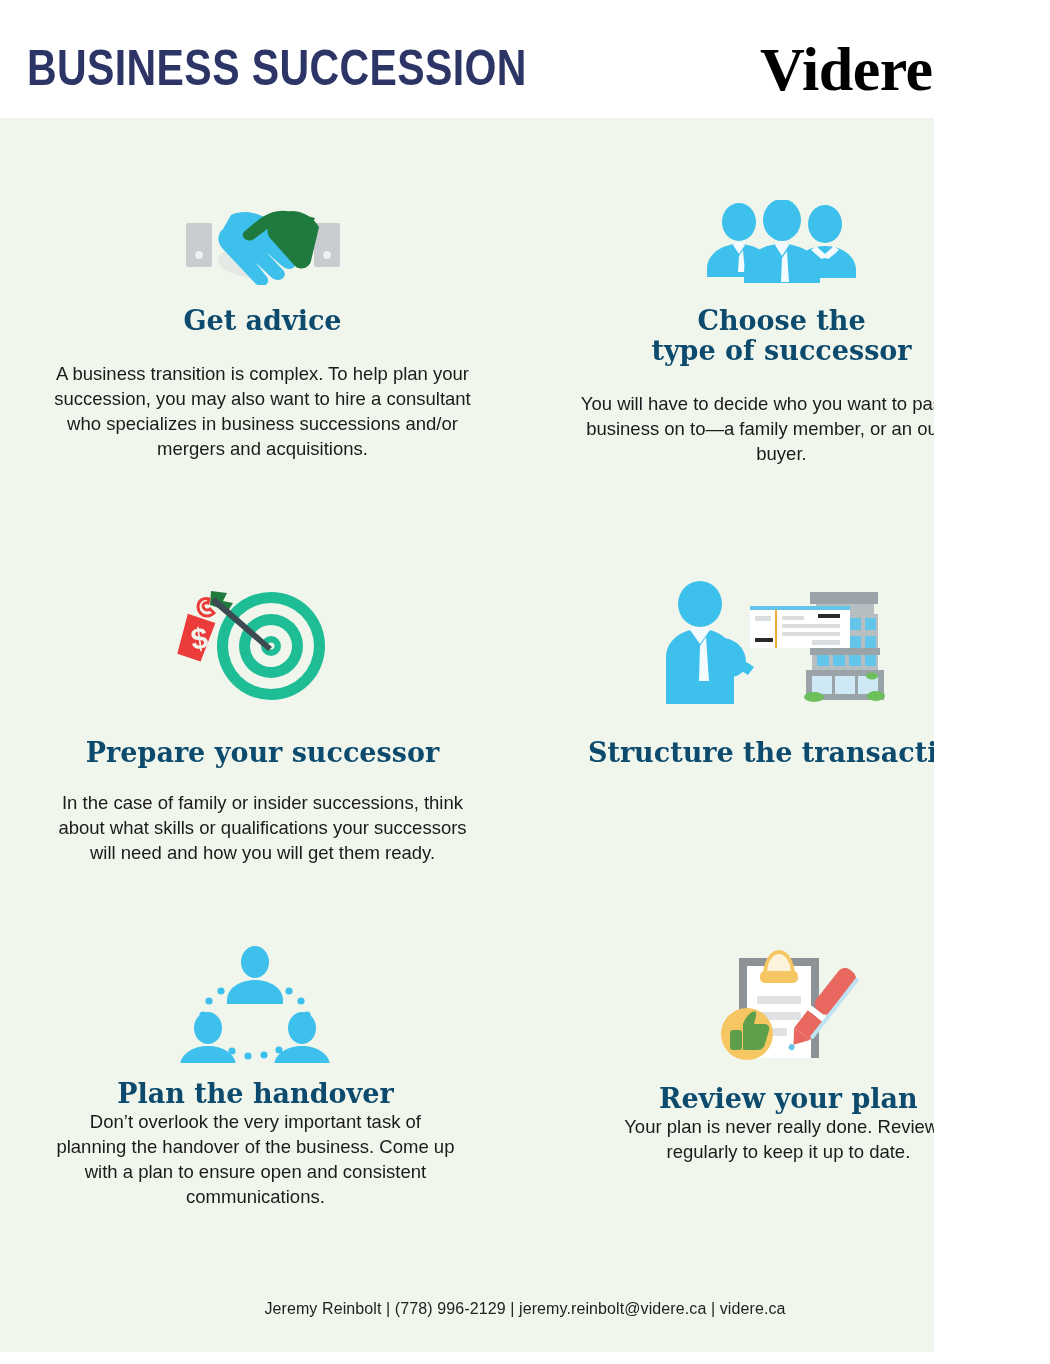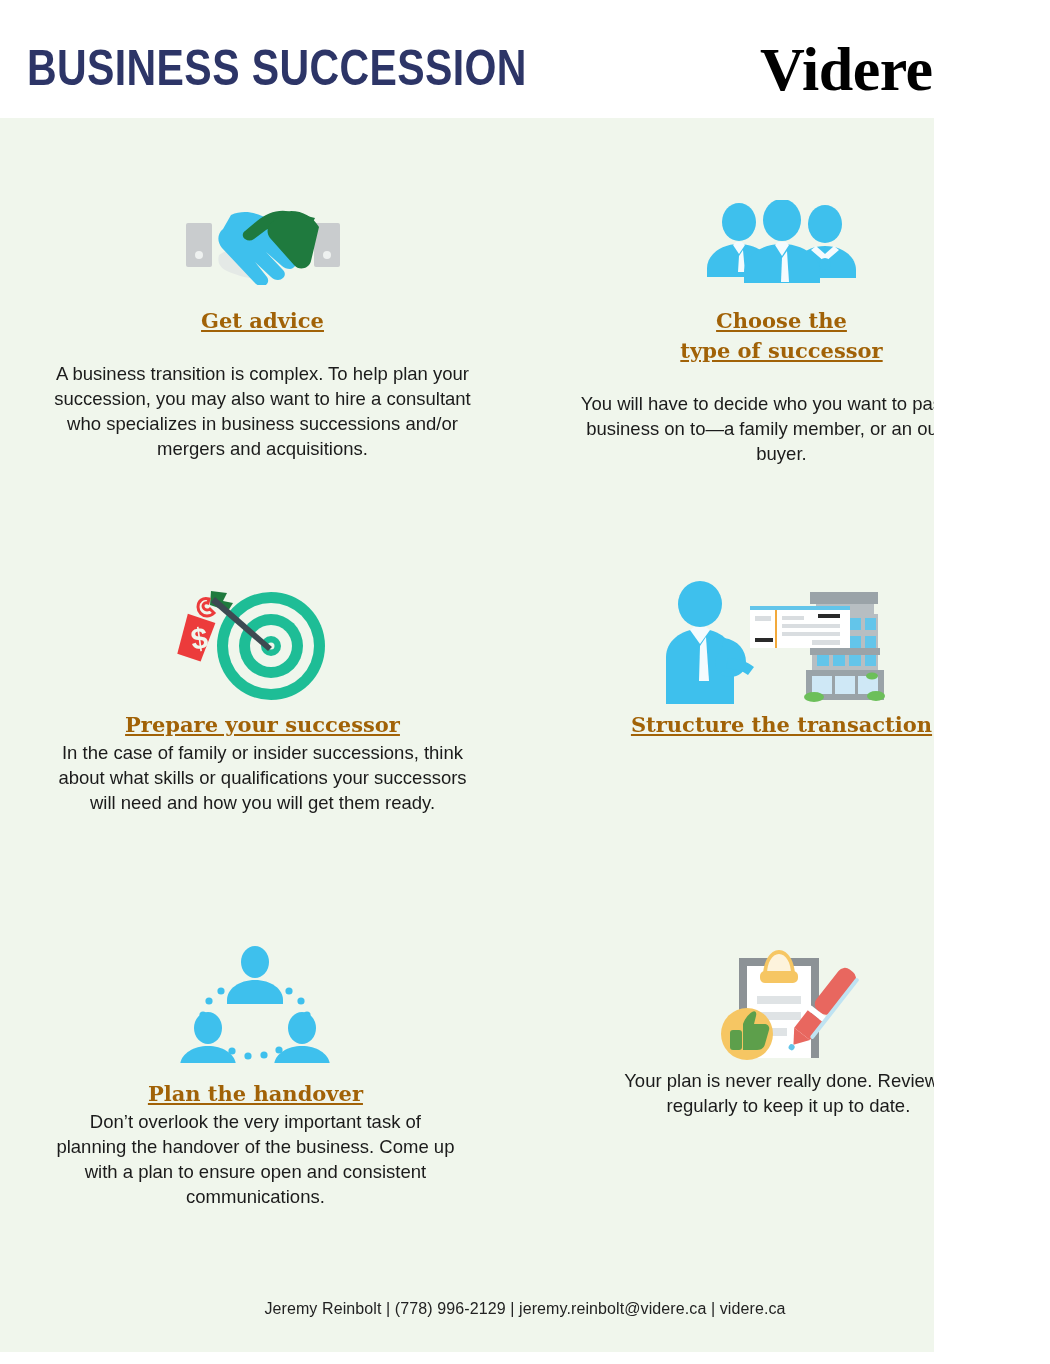--- a/index.html
+++ b/index.html
@@ -101,46 +101,45 @@
     align-items: center;
   }
   .icon-wrap {
     display: flex;
     align-items: flex-end;
     justify-content: center;
   }
   .card-title {
     font-family: "DejaVu Serif", "Liberation Serif", serif;
     font-weight: 700;
-    font-size: 21px;
+    font-size: 27px;
     line-height: 30px;
-    color: #a16207;
+    color: #0c4a6e;
     text-align: center;
     margin: 0;
-    text-decoration: underline;
   }
   .card-body {
     font-family: "Liberation Sans", sans-serif;
     font-weight: 400;
     font-size: 18.5px;
     line-height: 25px;
     color: #1b1b1b;
     text-align: center;
     margin: 0;
   }
 
   
   .r1 .icon-wrap { height: 105px; padding-top: 62px; }
   .r1 .card-title { margin-top: 21px; }
   .r1 .card-body  { margin-top: 25px; width: 420px; }
   .r1 { height: 410px; }
 
   .r2 .icon-wrap { height: 130px; padding-top: 48px; }
-  .r2 .card-title { margin-top: 4px; }
-  .r2 .card-body  { width: 430px; }
+  .r2 .card-title { margin-top: 32px; }
+  .r2 .card-body  { margin-top: 22px; width: 430px; }
   .r2 { height: 370px; }
 
   .r3 .icon-wrap { height: 125px; padding-top: 45px; }
   .r3 .card-title { margin-top: 16px; }
   .r3 .card-body  { width: 400px; }
   .r3 { height: 300px; gap: 28px; }
 
   .c-left  { padding-right: 0px; }
   .c-right { padding-right: 12px; }
 
@@ -378,20 +377,21 @@
               <path d="M109 102 l10 14 l10 -14 z" fill="#e8675f"></path>
               <circle cx="119" cy="119" r="3" fill="#63c5ea"></circle>
               <rect x="127" y="24" width="4" height="76" rx="2" fill="#bfe3f2"></rect>
             </g>
 
             <circle cx="44" cy="96" r="26" fill="#f6c663"></circle>
             <path d="M40 86 c2 -6 6 -10 9 -12 c3 -2 5 0 4 4 l-2 8 h10 c4 0 6 3 5 6 l-4 14 c-1 4 -4 6 -8 6 h-14 z" fill="#5d9f4b"></path>
             <rect x="27" y="92" width="12" height="20" rx="3" fill="#5d9f4b"></rect>
           </svg>
         </div>
+        <h2 class="card-title">Review your plan</h2>
         <p class="card-body">Your plan is never really done. Review it regularly to keep it up to date.</p>
       </div>
     </div>
   </div>
 
   <div id="footer-text">Jeremy Reinbolt | (778) 996-2129 | jeremy.reinbolt@videre.ca | videre.ca</div>
 
 </div>
 
 </body></html>

